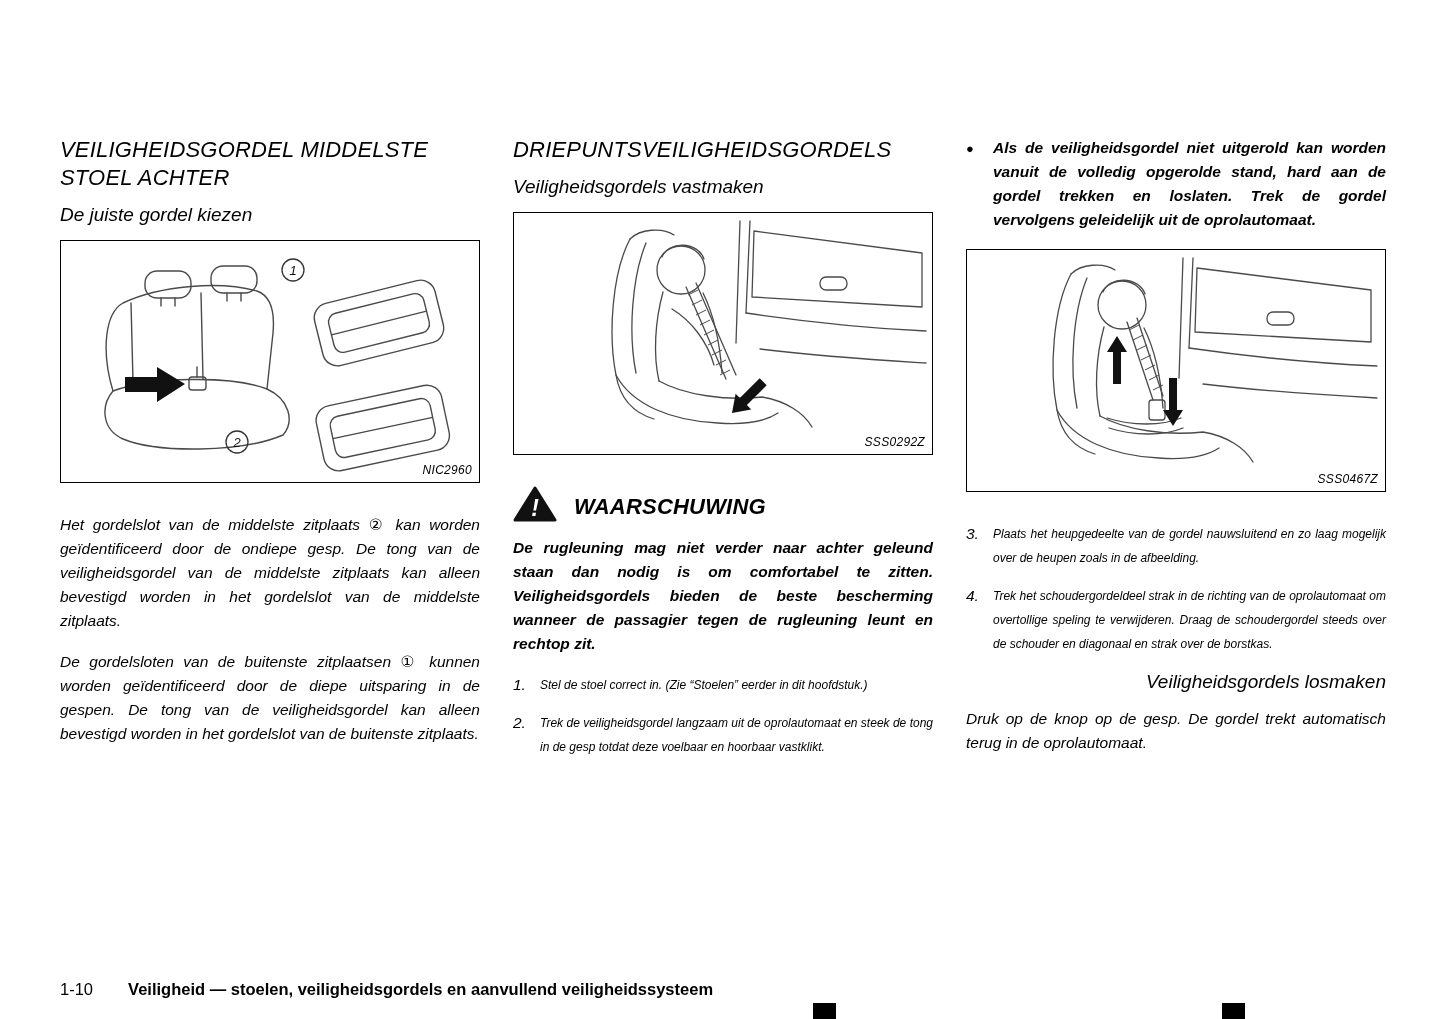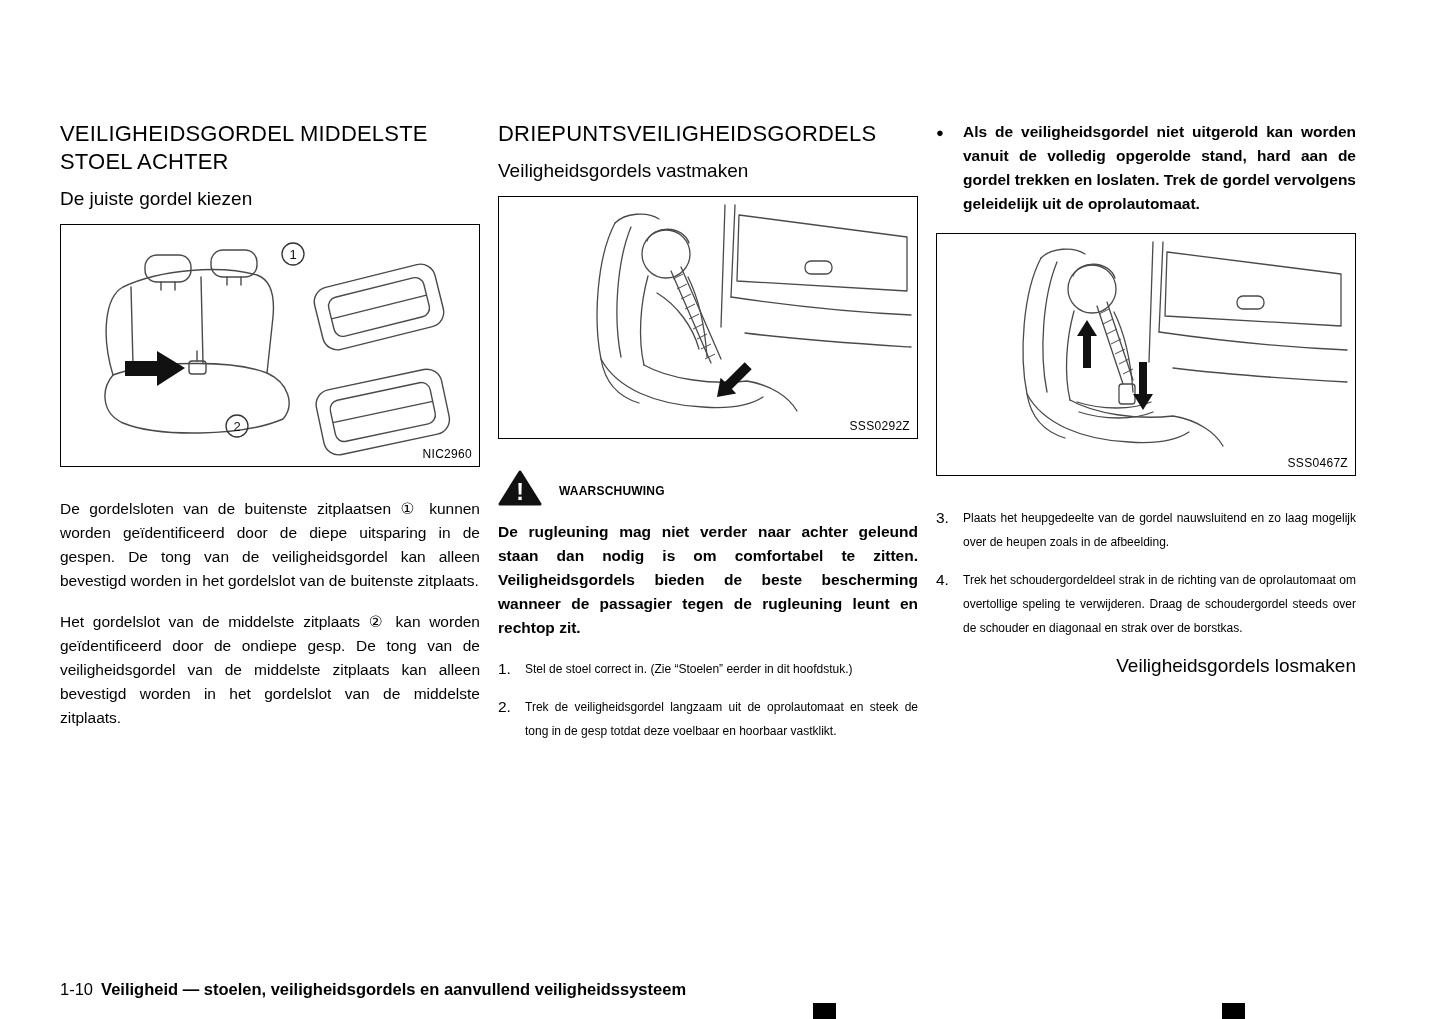--- a/index.html
+++ b/index.html
@@ -1,39 +1,39 @@
 <!DOCTYPE html>
 <html><head>
 <meta charset="utf-8">
 <style>
   * { margin:0; padding:0; box-sizing:border-box; }
   html, body { background:#ffffff; }
   body {
     width:1445px; height:1019px; position:relative; overflow:hidden;
     font-family:"Liberation Sans","DejaVu Sans",sans-serif; color:#000;
   }
-  .columns { position:absolute; top:120px; left:60px; display:flex; gap:18px; }
+  .columns { position:absolute; top:136px; left:60px; display:flex; gap:33px;font-style:italic; }
   .col { width:420px; flex:none; }
   .heading { font-size:22px; line-height:28px; font-weight:400; letter-spacing:0.2px; margin-bottom:11px; }
   .subheading { font-size:19px; line-height:24px; font-weight:400; margin-bottom:13px; }
   .figure { border:1px solid #000; height:243px; position:relative; margin-bottom:30px; background:#fff; }
   .figure svg { display:block; }
   .fig-caption { position:absolute; right:7px; bottom:5px; font-size:12px; letter-spacing:0.3px; }
   .body-text { font-size:15.5px; line-height:24px; text-align:justify; margin-bottom:17px; }
   .bold { font-weight:700; }
   .step { display:flex; margin-bottom:14px; }
   .step-num { width:27px; flex:none; font-size:15.5px; line-height:24px; }
   .step-text { flex:1; font-size:12px; line-height:24px; text-align:justify; }
   .bullet-item { display:flex; margin-bottom:17px; }
   .bullet-marker { width:27px; flex:none; line-height:24px; }
   .bullet-marker::before { content:"●"; font-size:13px; }
   .bullet-text { flex:1; font-size:15.5px; line-height:24px; text-align:justify; font-weight:700; }
   .warning-head { display:flex; align-items:flex-end; gap:17px; margin-bottom:13px; }
-  .warning-title { font-weight:700; font-size:12px; line-height:20px; padding-bottom:6px; letter-spacing:0.2px; }
-  .footer { position:absolute; left:60px; bottom:20px; display:flex; align-items:baseline; gap:8px; font-size:16.5px; }
+  .warning-title { font-weight:700; font-size:22px; line-height:20px; padding-bottom:6px; letter-spacing:0.2px; }
+  .footer { position:absolute; left:60px; bottom:20px; display:flex; align-items:baseline; gap:35px; font-size:16.5px; }
   .footer-title { font-weight:700; }
   .print-mark { position:absolute; bottom:0; width:23px; height:16px; background:#000; }
   .mark-a { left:813px; }
   .mark-b { left:1222px; }
 </style>
 </head>
 <body>
 
 <div class="columns">
 
@@ -68,22 +68,22 @@
         <g>
           <circle cx="232" cy="29" r="11" fill="none" stroke="#333" stroke-width="1.3"></circle>
           <text x="232" y="34" text-anchor="middle" font-size="13" fill="#111">1</text>
           <circle cx="176" cy="201" r="11" fill="none" stroke="#333" stroke-width="1.3"></circle>
           <text x="176" y="206" text-anchor="middle" font-size="13" fill="#111">2</text>
         </g>
       </svg>
       <div class="fig-caption">NIC2960</div>
     </div>
 
+    <p class="body-text">Het gordelslot van de middelste zitplaats ② kan worden geïdentificeerd door de ondiepe gesp. De tong van de veiligheidsgordel van de middelste zitplaats kan alleen bevestigd worden in het gordelslot van de middelste zitplaats.</p>
     <p class="body-text">De gordelsloten van de buitenste zitplaatsen ① kunnen worden geïdentificeerd door de diepe uitsparing in de gespen. De tong van de veiligheidsgordel kan alleen bevestigd worden in het gordelslot van de buitenste zitplaats.</p>
-    <p class="body-text">Het gordelslot van de middelste zitplaats ② kan worden geïdentificeerd door de ondiepe gesp. De tong van de veiligheidsgordel van de middelste zitplaats kan alleen bevestigd worden in het gordelslot van de middelste zitplaats.</p>
   </div>
 
   <div class="col">
     <div class="heading">DRIEPUNTSVEILIGHEIDSGORDELS</div>
     <div class="subheading">Veiligheidsgordels vastmaken</div>
 
     <div class="figure">
       <svg viewBox="0 0 418 241" width="418" height="241">
         <g fill="none" stroke="#4a4a4a" stroke-width="1.3" stroke-linecap="round" stroke-linejoin="round">
           <path d="M226,8 L222,130"></path>
@@ -189,20 +189,21 @@
     <div class="step">
       <span class="step-num">3.</span>
       <div class="step-text">Plaats het heupgedeelte van de gordel nauwsluitend en zo laag mogelijk over de heupen zoals in de afbeelding.</div>
     </div>
     <div class="step">
       <span class="step-num">4.</span>
       <div class="step-text">Trek het schoudergordeldeel strak in de richting van de oprolautomaat om overtollige speling te verwijderen. Draag de schoudergordel steeds over de schouder en diagonaal en strak over de borstkas.</div>
     </div>
 
     <div class="subheading" style="margin-top:4px;text-align:right;">Veiligheidsgordels losmaken</div>
+    <p class="body-text">Druk op de knop op de gesp. De gordel trekt automatisch terug in de oprolautomaat.</p>
   </div>
 
 </div>
 
 <div class="footer">
   <span>1-10</span>
   <span class="footer-title">Veiligheid — stoelen, veiligheidsgordels en aanvullend veiligheidssysteem</span>
 </div>
 
 <div class="print-mark mark-a"></div>

